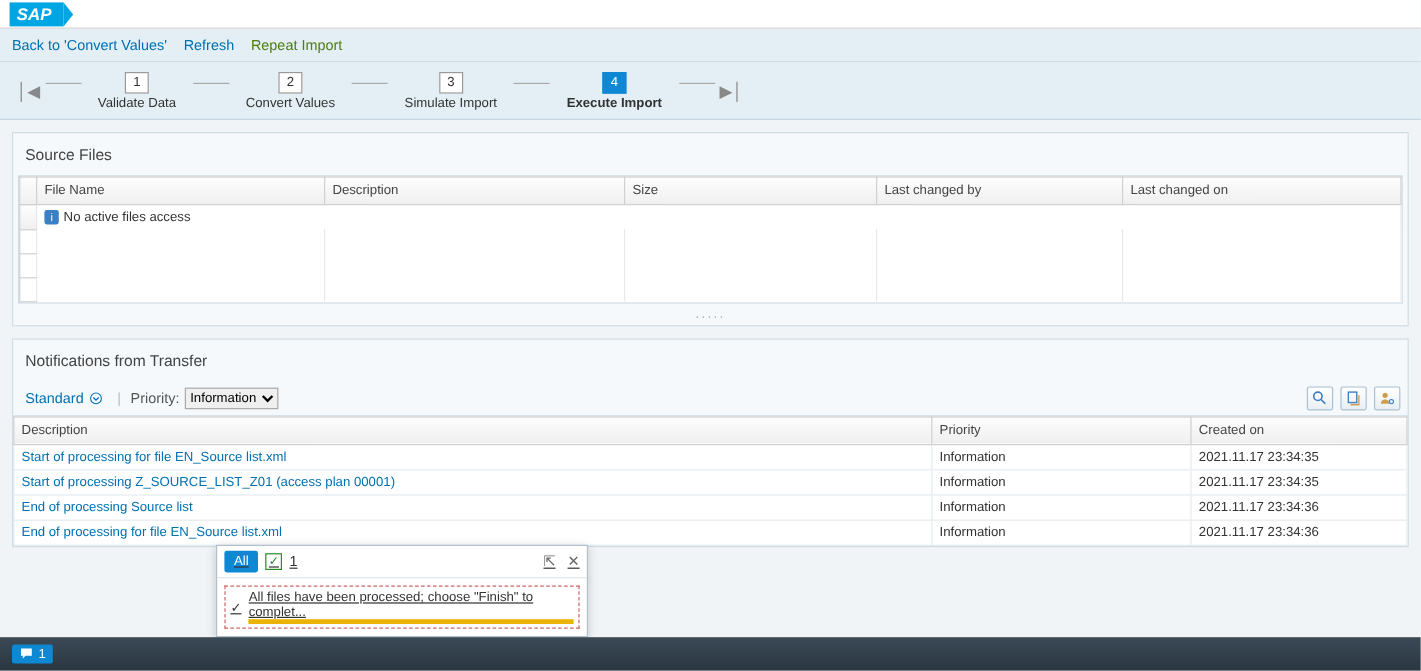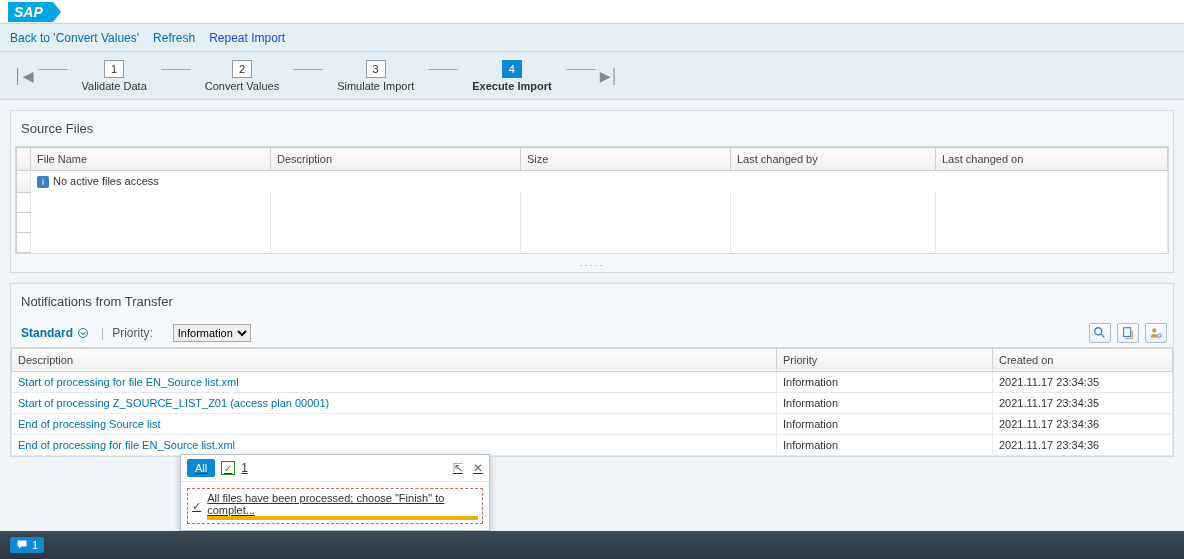--- a/index.html
+++ b/index.html
@@ -5,21 +5,21 @@
   * { box-sizing: border-box; margin: 0; padding: 0; }
   body { font-family: Arial, sans-serif; font-size: 12px; color: #333; background: #f0f4f6; width: 1184px; height: 559px; overflow: hidden; position: relative; }
   
   .header { background: #fff; height: 24px; border-bottom: 1px solid #d0d0d0; display: flex; align-items: center; padding: 0 8px; }
   .sap-logo { background: #00a6e4; color: #fff; font-weight: bold; font-style: italic; padding: 2px 10px 2px 6px; font-size: 14px; position: relative; }
   .sap-logo::after { content: ''; position: absolute; right: -8px; top: 0; border-left: 8px solid #00a6e4; border-top: 10px solid transparent; border-bottom: 10px solid transparent; }
   .page-title { flex: 1; text-align: center; color: #666; font-size: 14px; }
   
   .toolbar { background: #e3eef5; height: 28px; border-bottom: 1px solid #c8d8e2; display: flex; align-items: center; padding: 0 10px; gap: 14px; }
   .toolbar a { color: #0070b1; text-decoration: none; cursor: pointer; }
-  .toolbar .disabled { color: #1d4ed8; cursor: default; }
+  .toolbar .disabled { color: #4d7c0f; cursor: default; }
   
   .wizard { background: #e3eef5; height: 48px; display: flex; align-items: center; padding: 0 10px; border-bottom: 1px solid #c8d8e2; }
   .wiz-arrow { color: #888; font-size: 14px; cursor: pointer; padding: 0 4px; }
   .wiz-step { display: flex; flex-direction: column; align-items: center; margin: 0 14px; cursor: pointer; }
   .wiz-num { width: 20px; height: 18px; border: 1px solid #999; background: #fff; text-align: center; line-height: 16px; font-size: 11px; margin-bottom: 2px; }
   .wiz-step.active .wiz-num { background: #0e88d3; color: #fff; border-color: #0e88d3; }
   .wiz-step.active .wiz-label { font-weight: bold; }
   .wiz-label { font-size: 11px; color: #333; }
   .wiz-line { width: 30px; height: 1px; background: #aaa; margin-bottom: 12px; }
   
@@ -30,23 +30,23 @@
   .grid table { width: 100%; border-collapse: collapse; }
   .grid th { background: linear-gradient(#fdfdfd,#efefef); border: 1px solid #d0d0d0; padding: 5px 6px; text-align: left; font-weight: normal; color: #444; font-size: 11px; }
   .grid td { border-right: 1px solid #e8e8e8; padding: 4px 6px; font-size: 11px; height: 20px; }
   .grid tr.empty td { background: #fff; }
   .info-icon { display: inline-block; width: 12px; height: 12px; background: #3b7fc4; color: #fff; text-align: center; line-height: 12px; font-size: 9px; border-radius: 2px; margin-right: 4px; }
   .selcol { width: 14px; background: linear-gradient(#fdfdfd,#efefef); border: 1px solid #d0d0d0; }
   .resize-dots { text-align: center; color: #888; font-size: 9px; letter-spacing: 2px; padding: 2px 0; user-select: none; }
 
   .notif-panel { margin: 0 10px 10px 10px; background: #f5f9fb; border: 1px solid #d0dde5; }
   .notif-toolbar { display: flex; align-items: center; padding: 4px 6px; border-bottom: 1px solid #d0dde5; }
-  .notif-toolbar .btn { color: #0070b1; display: flex; align-items: center; gap: 4px; cursor: pointer; padding: 2px 4px; font-weight: bold; }
+  .notif-toolbar .btn { color: #0070b1; display: flex; align-items: center; gap: 4px; cursor: pointer; padding: 2px 4px; }
   .notif-toolbar .sep { color: #bbb; margin: 0 8px; }
-  .notif-toolbar label { color: #555; margin-right: 20px; }
+  .notif-toolbar label { color: #555; margin-right: 4px; }
   .notif-toolbar select { border: 1px solid #aaa; height: 18px; font-size: 11px; }
   .notif-right { margin-left: auto; display: flex; gap: 6px; }
   .icon-btn { width: 22px; height: 20px; border: 1px solid #abc0d0; background: linear-gradient(#fff,#e8eff4); border-radius: 2px; display: flex; align-items: center; justify-content: center; cursor: pointer; font-size: 11px; }
   
   .notif-grid table { width: 100%; border-collapse: collapse; }
   .notif-grid th { background: linear-gradient(#fdfdfd,#efefef); border: 1px solid #d0d0d0; padding: 5px 6px; text-align: left; font-weight: normal; color: #444; font-size: 11px; }
   .notif-grid td { border: 1px solid #e4ecf0; padding: 4px 6px; font-size: 11px; background: #fff; }
   .notif-grid td a { color: #0070b1; text-decoration: none; }
   
   .footer { position: absolute; bottom: 0; left: 0; right: 0; height: 28px; background: linear-gradient(#3a4a56,#2a3640); display: flex; align-items: center; padding: 0 10px; }

